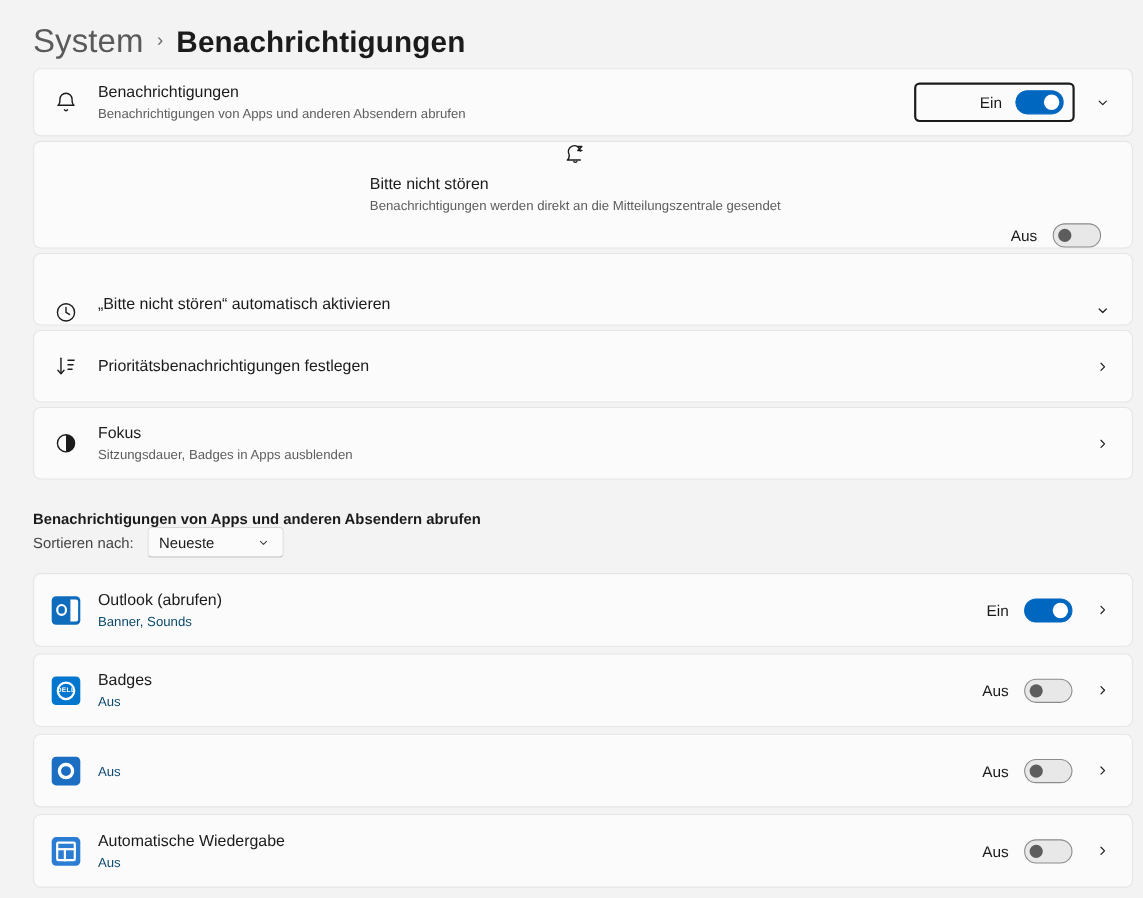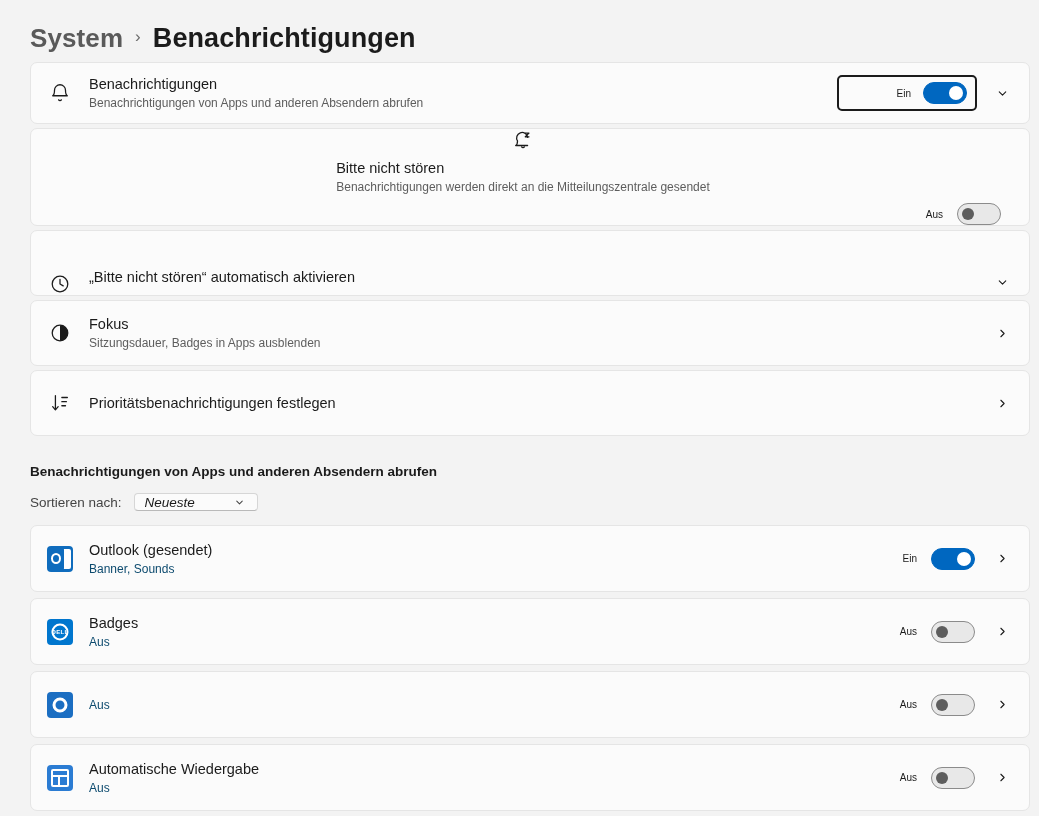--- a/index.html
+++ b/index.html
@@ -23,23 +23,23 @@
 
   
   .breadcrumb {
     display: flex;
     align-items: center;
     gap: 10px;
     padding: 14px 0 0 30px;
     height: 62px;
   }
   .crumb-parent {
-    font-size: 26px;
+    font-size: 30px;
     color: #5a5a5a;
-    font-weight: 700;
+    font-weight: 400;
     letter-spacing: 0.1px;
   }
   .crumb-sep {
     font-size: 17px;
     color: #6b6b6b;
     padding: 0 2px 2px 2px;
   }
   .crumb-current {
     font-size: 27px;
     color: #1b1b1b;
@@ -90,21 +90,21 @@
     margin-top: 1px;
   }
   .card-right {
     display: flex;
     align-items: center;
     gap: 12px;
     margin-left: auto;
     padding-left: 10px;
   }
   .state-label {
-    font-size: 10px;
+    font-size: 14px;
     color: #1b1b1b;
     min-width: 24px;
     text-align: right;
     margin-left: 48px;
   }
 
   
   .toggle {
     width: 44px;
     height: 22px;
@@ -166,40 +166,39 @@
     font-size: 13.5px;
     font-weight: 700;
     color: #1b1b1b;
     margin: 28px 0 0 0;
     padding-left: 0;
   }
   .sort-row {
     display: flex;
     align-items: center;
     gap: 12px;
-    margin: 14px 0 14px 0;
+    margin: 0 0 14px 0;
   }
   .sort-label {
     font-size: 13.5px;
     color: #444;
   }
   .combo {
     width: 124px;
-    height: 18px;
+    height: 28px;
     background: #fbfbfb;
     border: 1px solid #d6d6d6;
     border-bottom-color: #b9b9b9;
     border-radius: 4px;
     display: flex;
     align-items: center;
     padding: 0 12px 0 10px;
     font-size: 13.5px;
     color: #1b1b1b;
     justify-content: space-between;
-    font-style: italic;
   }
   .combo .chev-sm { color: #444; font-size: 10px; }
 
   
   .app-row {
     width: 1000px;
     background: #fbfbfb;
     border: 1px solid #e5e5e5;
     border-radius: 7px;
     display: flex;
@@ -308,40 +307,20 @@
           <polyline points="12 7 12 12 15.5 14"></polyline>
         </svg>
       </div>
       <div class="card-text">
         <div class="card-title">„Bitte nicht stören“ automatisch aktivieren</div>
       </div>
       <div class="card-right">
         <div class="chev">
           <svg width="13" height="13" viewBox="0 0 24 24" fill="none" stroke="#1b1b1b" stroke-width="2" stroke-linecap="round" stroke-linejoin="round">
               <polyline points="6 9 12 15 18 9"></polyline>
-            </svg>
-        </div>
-      </div>
-    </div>
-
-    <div class="card" style="min-height:66px;">
-      <div class="card-icon">
-        <svg width="22" height="22" viewBox="0 0 24 24" fill="none" stroke="#1b1b1b" stroke-width="1.4">
-          <circle cx="12" cy="12" r="8.5"></circle>
-          <path d="M12 3.5a8.5 8.5 0 0 1 0 17z" fill="#1b1b1b" stroke="none"></path>
-        </svg>
-      </div>
-      <div class="card-text">
-        <div class="card-title">Fokus</div>
-        <div class="card-sub">Sitzungsdauer, Badges in Apps ausblenden</div>
-      </div>
-      <div class="card-right">
-        <div class="chev">
-          <svg width="13" height="13" viewBox="0 0 24 24" fill="none" stroke="#1b1b1b" stroke-width="2" stroke-linecap="round" stroke-linejoin="round">
-              <polyline points="9 6 15 12 9 18"></polyline>
             </svg>
         </div>
       </div>
     </div>
 
     <div class="card" style="min-height:66px;">
       <div class="card-icon">
         <svg width="22" height="22" viewBox="0 0 24 24" fill="none" stroke="#1b1b1b" stroke-width="1.4" stroke-linecap="round" stroke-linejoin="round">
           <path d="M7 4v15"></path>
             <polyline points="4 16 7 19.5 10 16"></polyline>
@@ -355,20 +334,40 @@
       </div>
       <div class="card-right">
         <div class="chev">
           <svg width="13" height="13" viewBox="0 0 24 24" fill="none" stroke="#1b1b1b" stroke-width="2" stroke-linecap="round" stroke-linejoin="round">
               <polyline points="9 6 15 12 9 18"></polyline>
             </svg>
         </div>
       </div>
     </div>
 
+    <div class="card" style="min-height:66px;">
+      <div class="card-icon">
+        <svg width="22" height="22" viewBox="0 0 24 24" fill="none" stroke="#1b1b1b" stroke-width="1.4">
+          <circle cx="12" cy="12" r="8.5"></circle>
+          <path d="M12 3.5a8.5 8.5 0 0 1 0 17z" fill="#1b1b1b" stroke="none"></path>
+        </svg>
+      </div>
+      <div class="card-text">
+        <div class="card-title">Fokus</div>
+        <div class="card-sub">Sitzungsdauer, Badges in Apps ausblenden</div>
+      </div>
+      <div class="card-right">
+        <div class="chev">
+          <svg width="13" height="13" viewBox="0 0 24 24" fill="none" stroke="#1b1b1b" stroke-width="2" stroke-linecap="round" stroke-linejoin="round">
+              <polyline points="9 6 15 12 9 18"></polyline>
+            </svg>
+        </div>
+      </div>
+    </div>
+
     <div class="section-head">Benachrichtigungen von Apps und anderen Absendern abrufen</div>
 
     <div class="sort-row">
       <span class="sort-label">Sortieren nach:</span>
       <div class="combo">
         <span>Neueste</span>
         <span class="chev-sm">
           <svg width="11" height="11" viewBox="0 0 24 24" fill="none" stroke="#444" stroke-width="2.2" stroke-linecap="round" stroke-linejoin="round">
               <polyline points="6 9 12 15 18 9"></polyline>
             </svg>
@@ -378,21 +377,21 @@
 
     <div class="app-row">
       <div class="app-icon-wrap">
         <div class="app-icon" style="background:#0f6cbd;">
           <span style="position:absolute;right:2px;top:3px;width:13px;height:20px;background:#ffffff;border-radius:2px;"></span>
           <span style="position:absolute;left:1px;top:1px;width:16px;height:24px;background:#0f6cbd;border-radius:3px;"></span>
           <span style="position:absolute;left:4px;top:7px;width:10px;height:11px;border:2px solid #ffffff;border-radius:50%;"></span>
         </div>
       </div>
       <div class="card-text">
-        <div class="app-title">Outlook (gesendet)</div>
+        <div class="app-title">Outlook (abrufen)</div>
         <div class="app-sub">Banner, Sounds</div>
       </div>
       <div class="card-right" style="gap:14px;">
         <span class="state-label">Ein</span>
         <div class="toggle on">
             <span class="knob"></span>
           </div>
         <div class="chev">
           <svg width="13" height="13" viewBox="0 0 24 24" fill="none" stroke="#1b1b1b" stroke-width="2" stroke-linecap="round" stroke-linejoin="round">
               <polyline points="9 6 15 12 9 18"></polyline>

